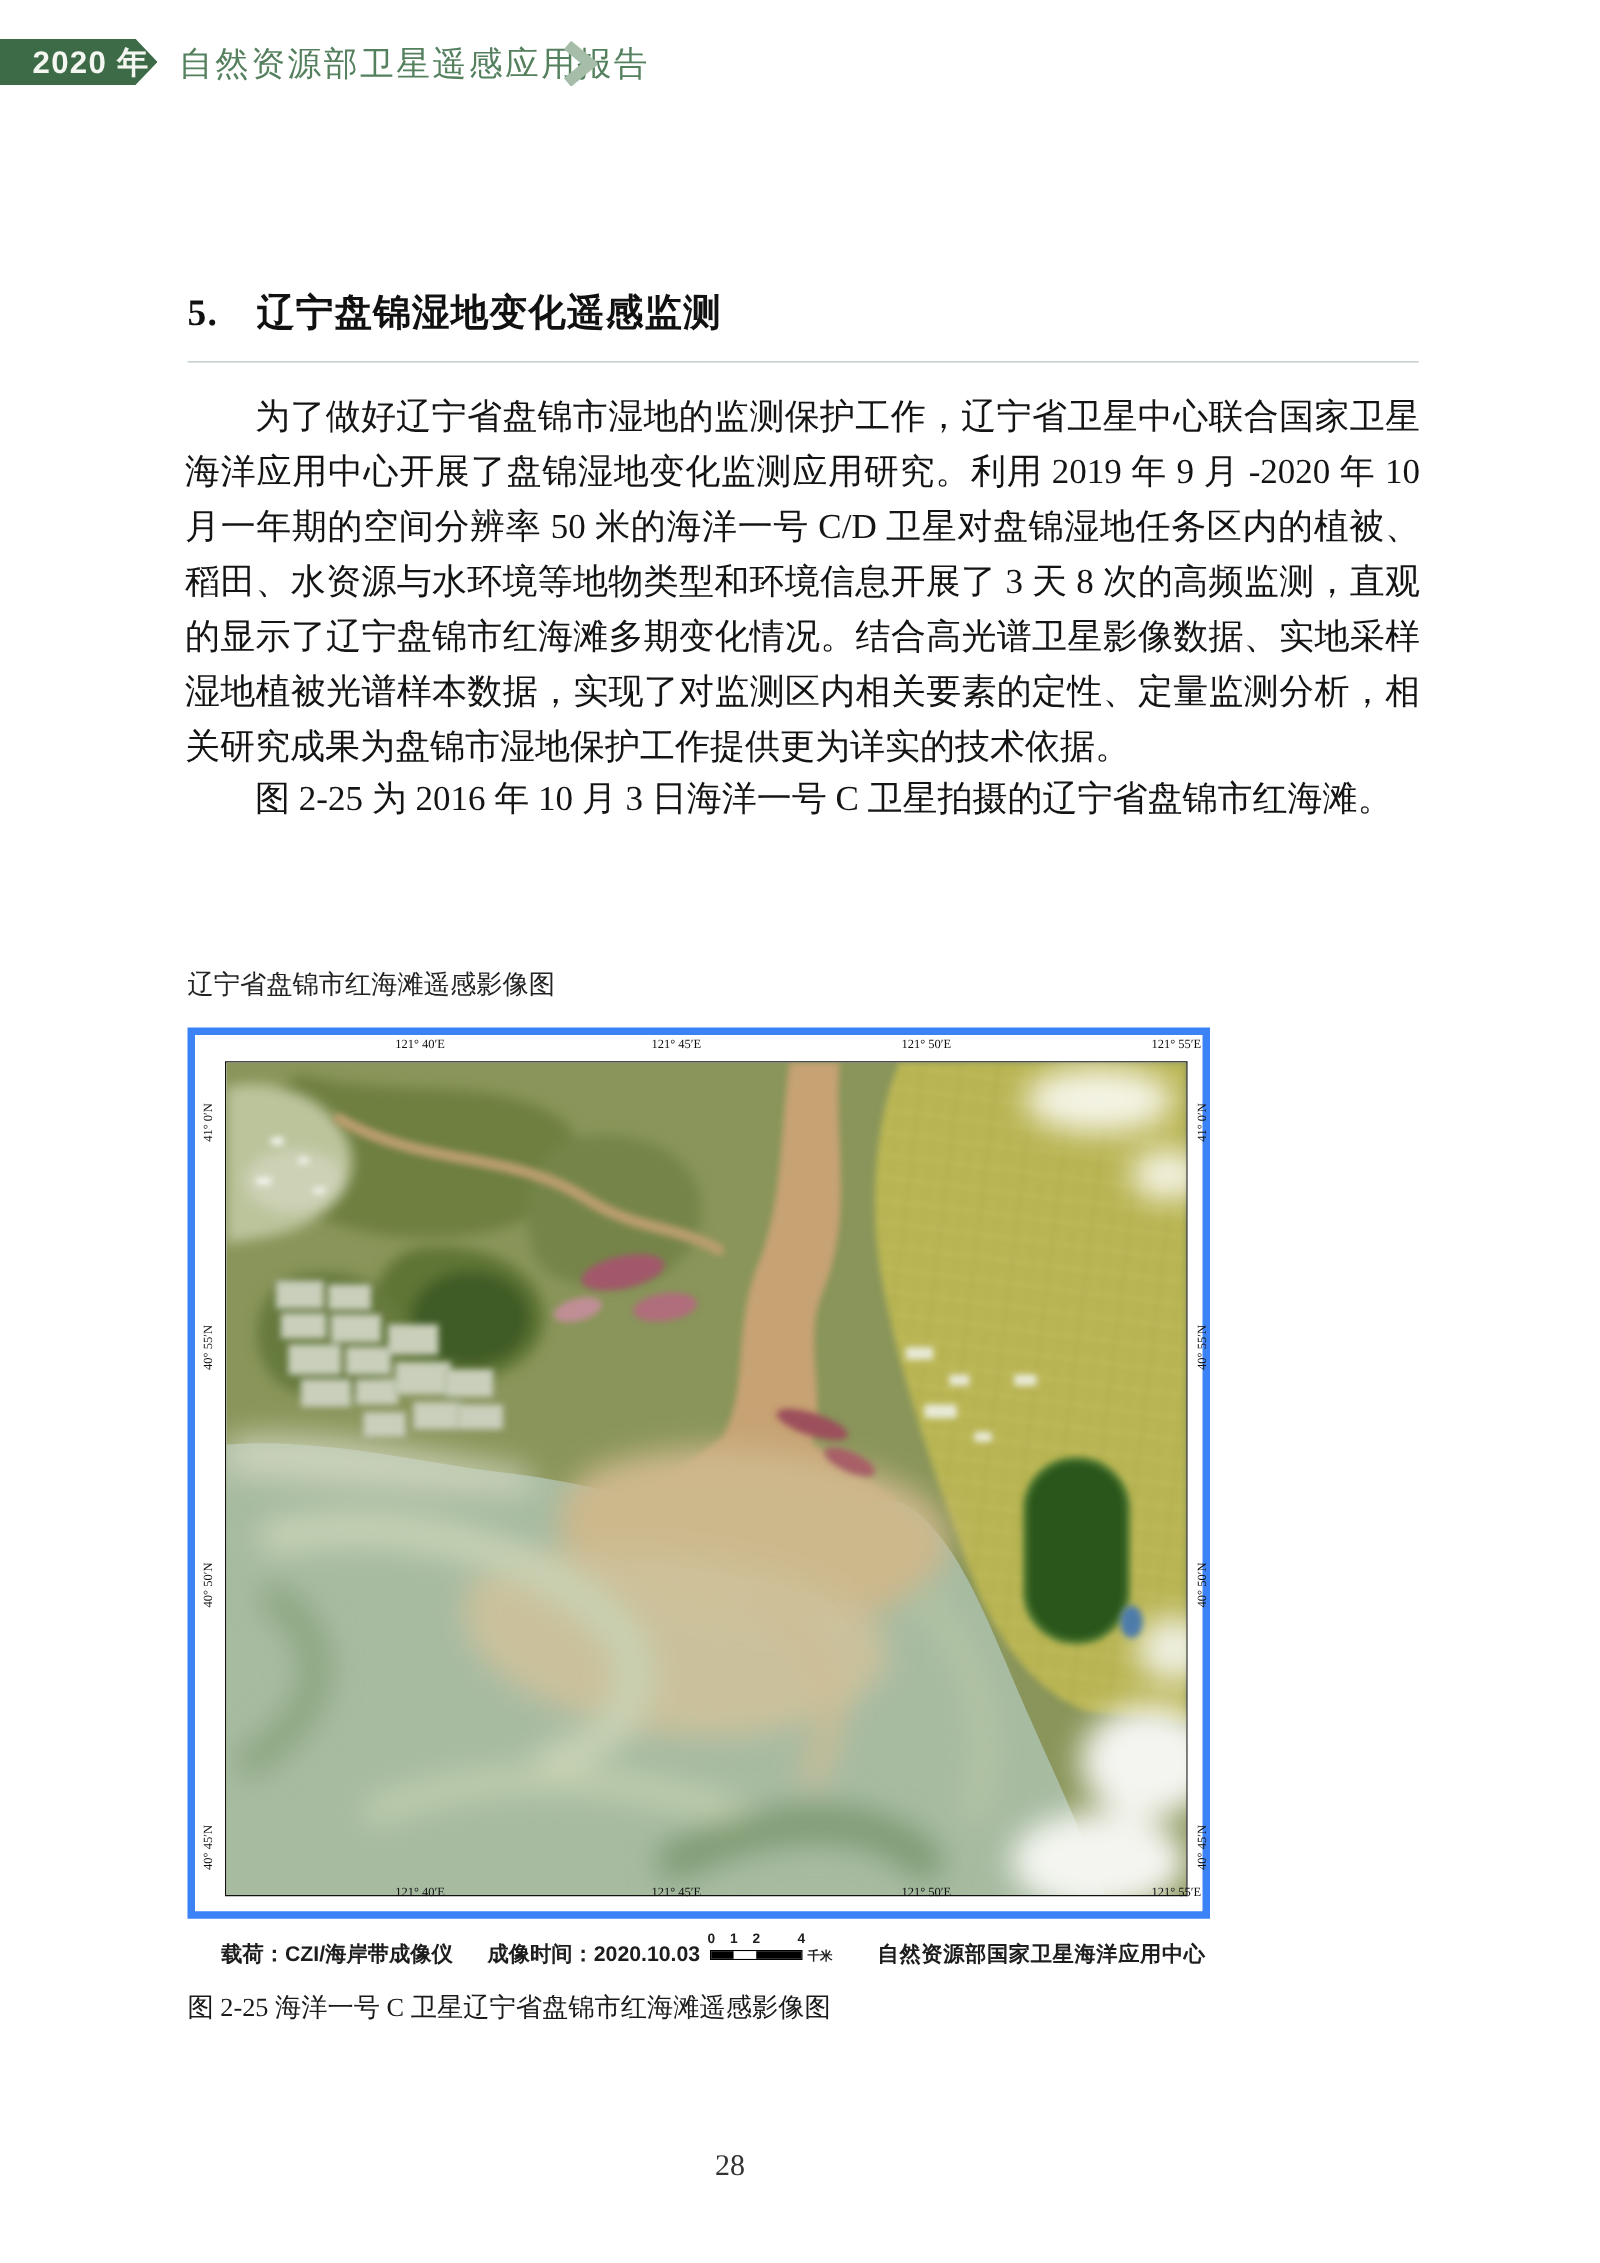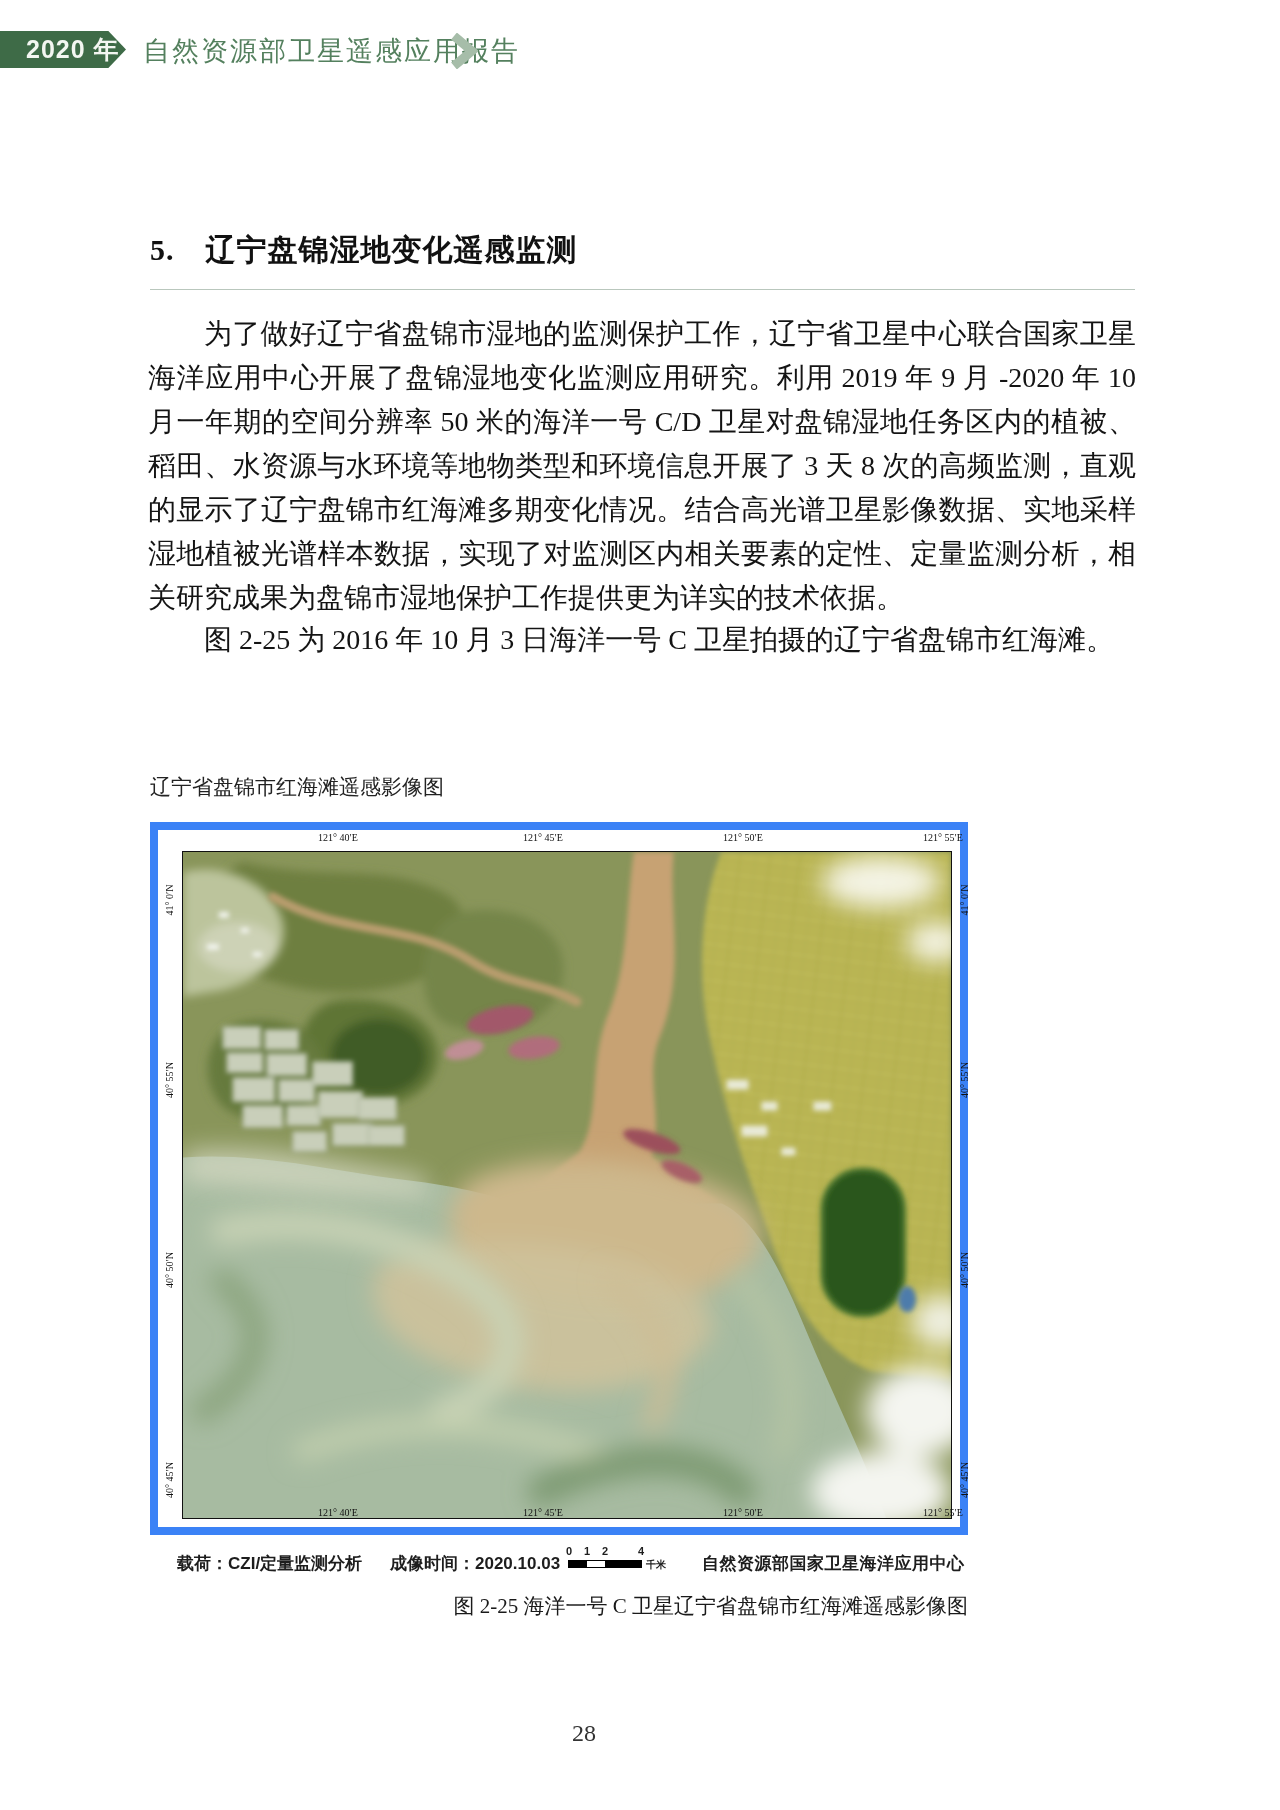--- a/index.html
+++ b/index.html
@@ -23,21 +23,21 @@
   .heading-rule{position:absolute;left:150px;top:289px;width:985px;height:1px;background:#b9c7bd;}
   .para{position:absolute;left:148px;width:988px;margin:0;font-size:28px;line-height:44px;
     text-align:justify;text-indent:2em;color:#141414;}
   .p1{top:312px;}
   .p2{top:618px;}
 
   
   .map-title{position:absolute;left:150px;top:773px;width:818px;text-align:left;
     font-family:"Liberation Sans","DejaVu Sans",sans-serif;font-size:21px;color:#222;}
   .map-frame{position:absolute;left:150px;top:822px;width:818px;height:713px;
-    border:8px solid #3b82f6;box-sizing:border-box;background:#fff;}
+    border:6px solid #3b82f6;box-sizing:border-box;background:#fff;}
   .lon-row{position:absolute;left:0;width:100%;height:18px;}
   .lon-row.top{top:2px;}
   .lon-row.bottom{bottom:2px;}
   .lon-label{position:absolute;transform:translateX(-50%);font-size:10px;color:#111;white-space:nowrap;}
   .lat-label{position:absolute;font-size:10px;color:#111;white-space:nowrap;
     transform:translate(-50%,-50%) rotate(-90deg);}
   .map-inner{position:absolute;left:24px;top:21px;width:768px;height:666px;border:1px solid #111;}
   .map-inner svg{display:block;width:100%;height:100%;}
 
   
@@ -50,21 +50,21 @@
   .sb-num{position:absolute;top:0;font-size:11px;font-weight:bold;transform:translateX(-50%);}
   .sb-bar{position:absolute;left:0;top:15px;height:6px;width:72px;display:flex;border:1px solid #000;}
   .sb-seg{height:100%;}
   .sb-b1{width:18px;background:#000;}
   .sb-w{width:18px;background:#fff;}
   .sb-b2{width:36px;background:#000;}
   .sb-unit{position:absolute;left:78px;top:13px;font-size:10px;font-weight:bold;}
   .ib-agency{position:absolute;left:552px;top:7px;letter-spacing:0.5px;}
 
   .fig-caption{position:absolute;left:150px;top:1592px;width:818px;margin:0;
-    text-align:right;font-size:21px;color:#1a1a1a;}
+    text-align:left;font-size:21px;color:#1a1a1a;}
 
   .page-number{position:absolute;left:0;top:1720px;width:100%;text-align:center;
     font-size:24px;color:#333;}
 </style>
 </head>
 <body>
 
 <div class="page">
 
   <div class="year-badge">
@@ -215,21 +215,21 @@
 
     <div class="lon-row bottom">
       <span class="lon-label" style="left:180px">121° 40′E</span>
       <span class="lon-label" style="left:385px">121° 45′E</span>
       <span class="lon-label" style="left:585px">121° 50′E</span>
       <span class="lon-label" style="left:785px">121° 55′E</span>
     </div>
   </div>
 
   <div class="info-bar">
-    <span class="ib-payload">载荷：CZI/定量监测分析</span>
+    <span class="ib-payload">载荷：CZI/海岸带成像仪</span>
     <span class="ib-time">成像时间：2020.10.03</span>
     <div class="scalebar">
       <span class="sb-num" style="left:1px">0</span>
       <span class="sb-num" style="left:19px">1</span>
       <span class="sb-num" style="left:37px">2</span>
       <span class="sb-num" style="left:73px">4</span>
       <div class="sb-bar">
         <span class="sb-seg sb-b1"></span>
           <span class="sb-seg sb-w"></span>
           <span class="sb-seg sb-b2"></span>

